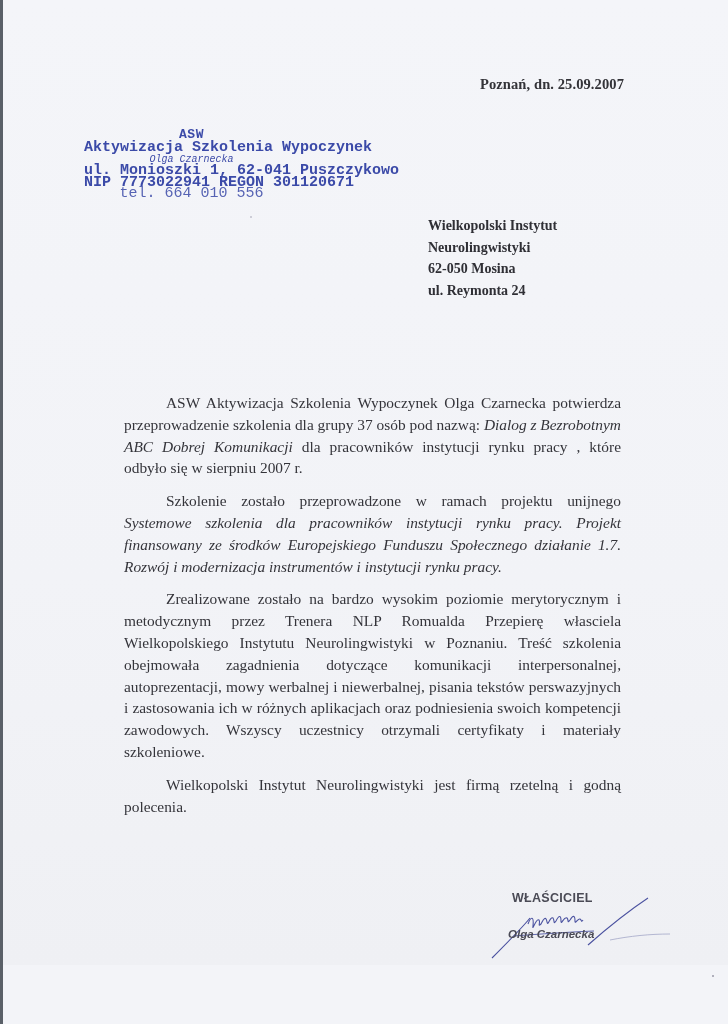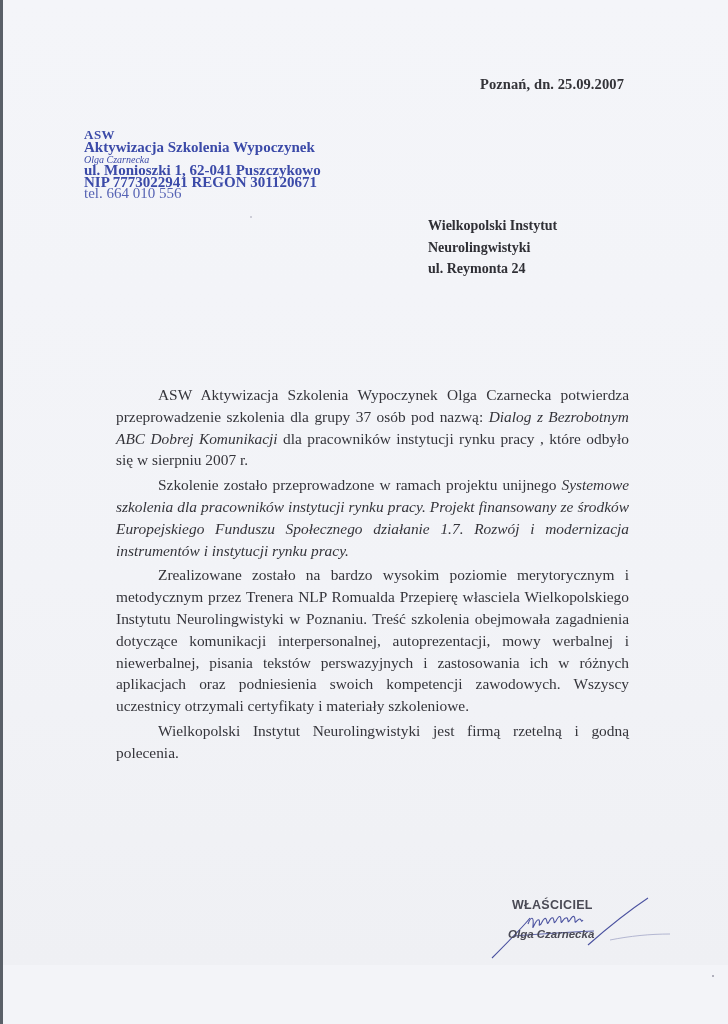--- a/index.html
+++ b/index.html
@@ -32,21 +32,22 @@
       left: 480px; top: 76px;
       font-size: 14.5px;
       font-weight: bold;
       color: #333338;
       letter-spacing: 0.1px;
     }
     .stamp {
       position: absolute;
       left: 84px; top: 128px;
       width: 215px;
-      font-family: Liberation Serif, serif;
+      text-align: center;
+      font-family: Liberation Mono, monospace;
       color: #3b4aa8;
       line-height: 11.5px;
     }
     .stamp .s-title {
       font-size: 13px;
       font-weight: bold;
       letter-spacing: 0.5px;
       line-height: 14px;
     }
     .stamp .s-line {
@@ -74,35 +75,35 @@
     .body-text {
       position: absolute;
       left: 113px; top: 381px;
       width: 519px;
       font-size: 15.4px;
       line-height: 21.8px;
       color: #34343a;
       text-align: justify;
     }
     .body-text p {
-      margin: 3px;
+      margin: 11px;
       text-indent: 42px;
     }
     .body-text em {
       font-style: italic;
     }
     .signature-block {
       position: absolute;
       left: 470px; top: 890px;
       width: 200px;
       height: 80px;
     }
     .sig-title {
       position: absolute;
-      left: 42px; top: 8px;
+      left: 42px; top: 1px;
       font-family: "Liberation Sans", "DejaVu Sans", sans-serif;
       font-size: 12.5px;
       font-weight: bold;
       color: #4a4a55;
       letter-spacing: 0.3px;
     }
     .sig-name {
       position: absolute;
       left: 38px; top: 38px;
       font-family: "Liberation Sans", "DejaVu Sans", sans-serif;
@@ -136,20 +137,21 @@
     <div class="s-line">Aktywizacja Szkolenia Wypoczynek</div>
     <div class="s-line s-name">Olga Czarnecka</div>
     <div class="s-line">ul. Monioszki 1, 62-041 Puszczykowo</div>
     <div class="s-line">NIP 7773022941 REGON 301120671</div>
     <div class="s-line s-light">tel. 664 010 556</div>
   </div>
 
   <div class="recipient">
     <div>Wielkopolski Instytut</div>
     <div>Neurolingwistyki</div>
+    <div>62-050 Mosina</div>
     <div>ul. Reymonta 24</div>
   </div>
 
   <div class="body-text">
     <p><span>ASW Aktywizacja Szkolenia Wypoczynek Olga Czarnecka  potwierdza przeprowadzenie szkolenia dla grupy 37 osób pod nazwą: </span><em>Dialog z Bezrobotnym ABC Dobrej Komunikacji</em><span> dla pracowników instytucji rynku pracy , które odbyło się w sierpniu 2007 r.</span></p>
     <p><span>Szkolenie zostało przeprowadzone w ramach projektu unijnego </span><em>Systemowe szkolenia dla pracowników instytucji rynku pracy. Projekt finansowany ze środków Europejskiego Funduszu Społecznego działanie 1.7. Rozwój i modernizacja instrumentów i instytucji rynku pracy.</em></p>
     <p>Zrealizowane zostało na bardzo wysokim poziomie merytorycznym i metodycznym przez Trenera NLP Romualda Przepierę własciela Wielkopolskiego Instytutu Neurolingwistyki w Poznaniu. Treść szkolenia obejmowała zagadnienia dotyczące komunikacji interpersonalnej, autoprezentacji, mowy werbalnej i niewerbalnej, pisania tekstów perswazyjnych i zastosowania ich w różnych aplikacjach oraz podniesienia swoich kompetencji zawodowych. Wszyscy uczestnicy otrzymali certyfikaty i materiały szkoleniowe.</p>
     <p>Wielkopolski Instytut Neurolingwistyki jest firmą rzetelną i godną polecenia.</p>
   </div>
 

